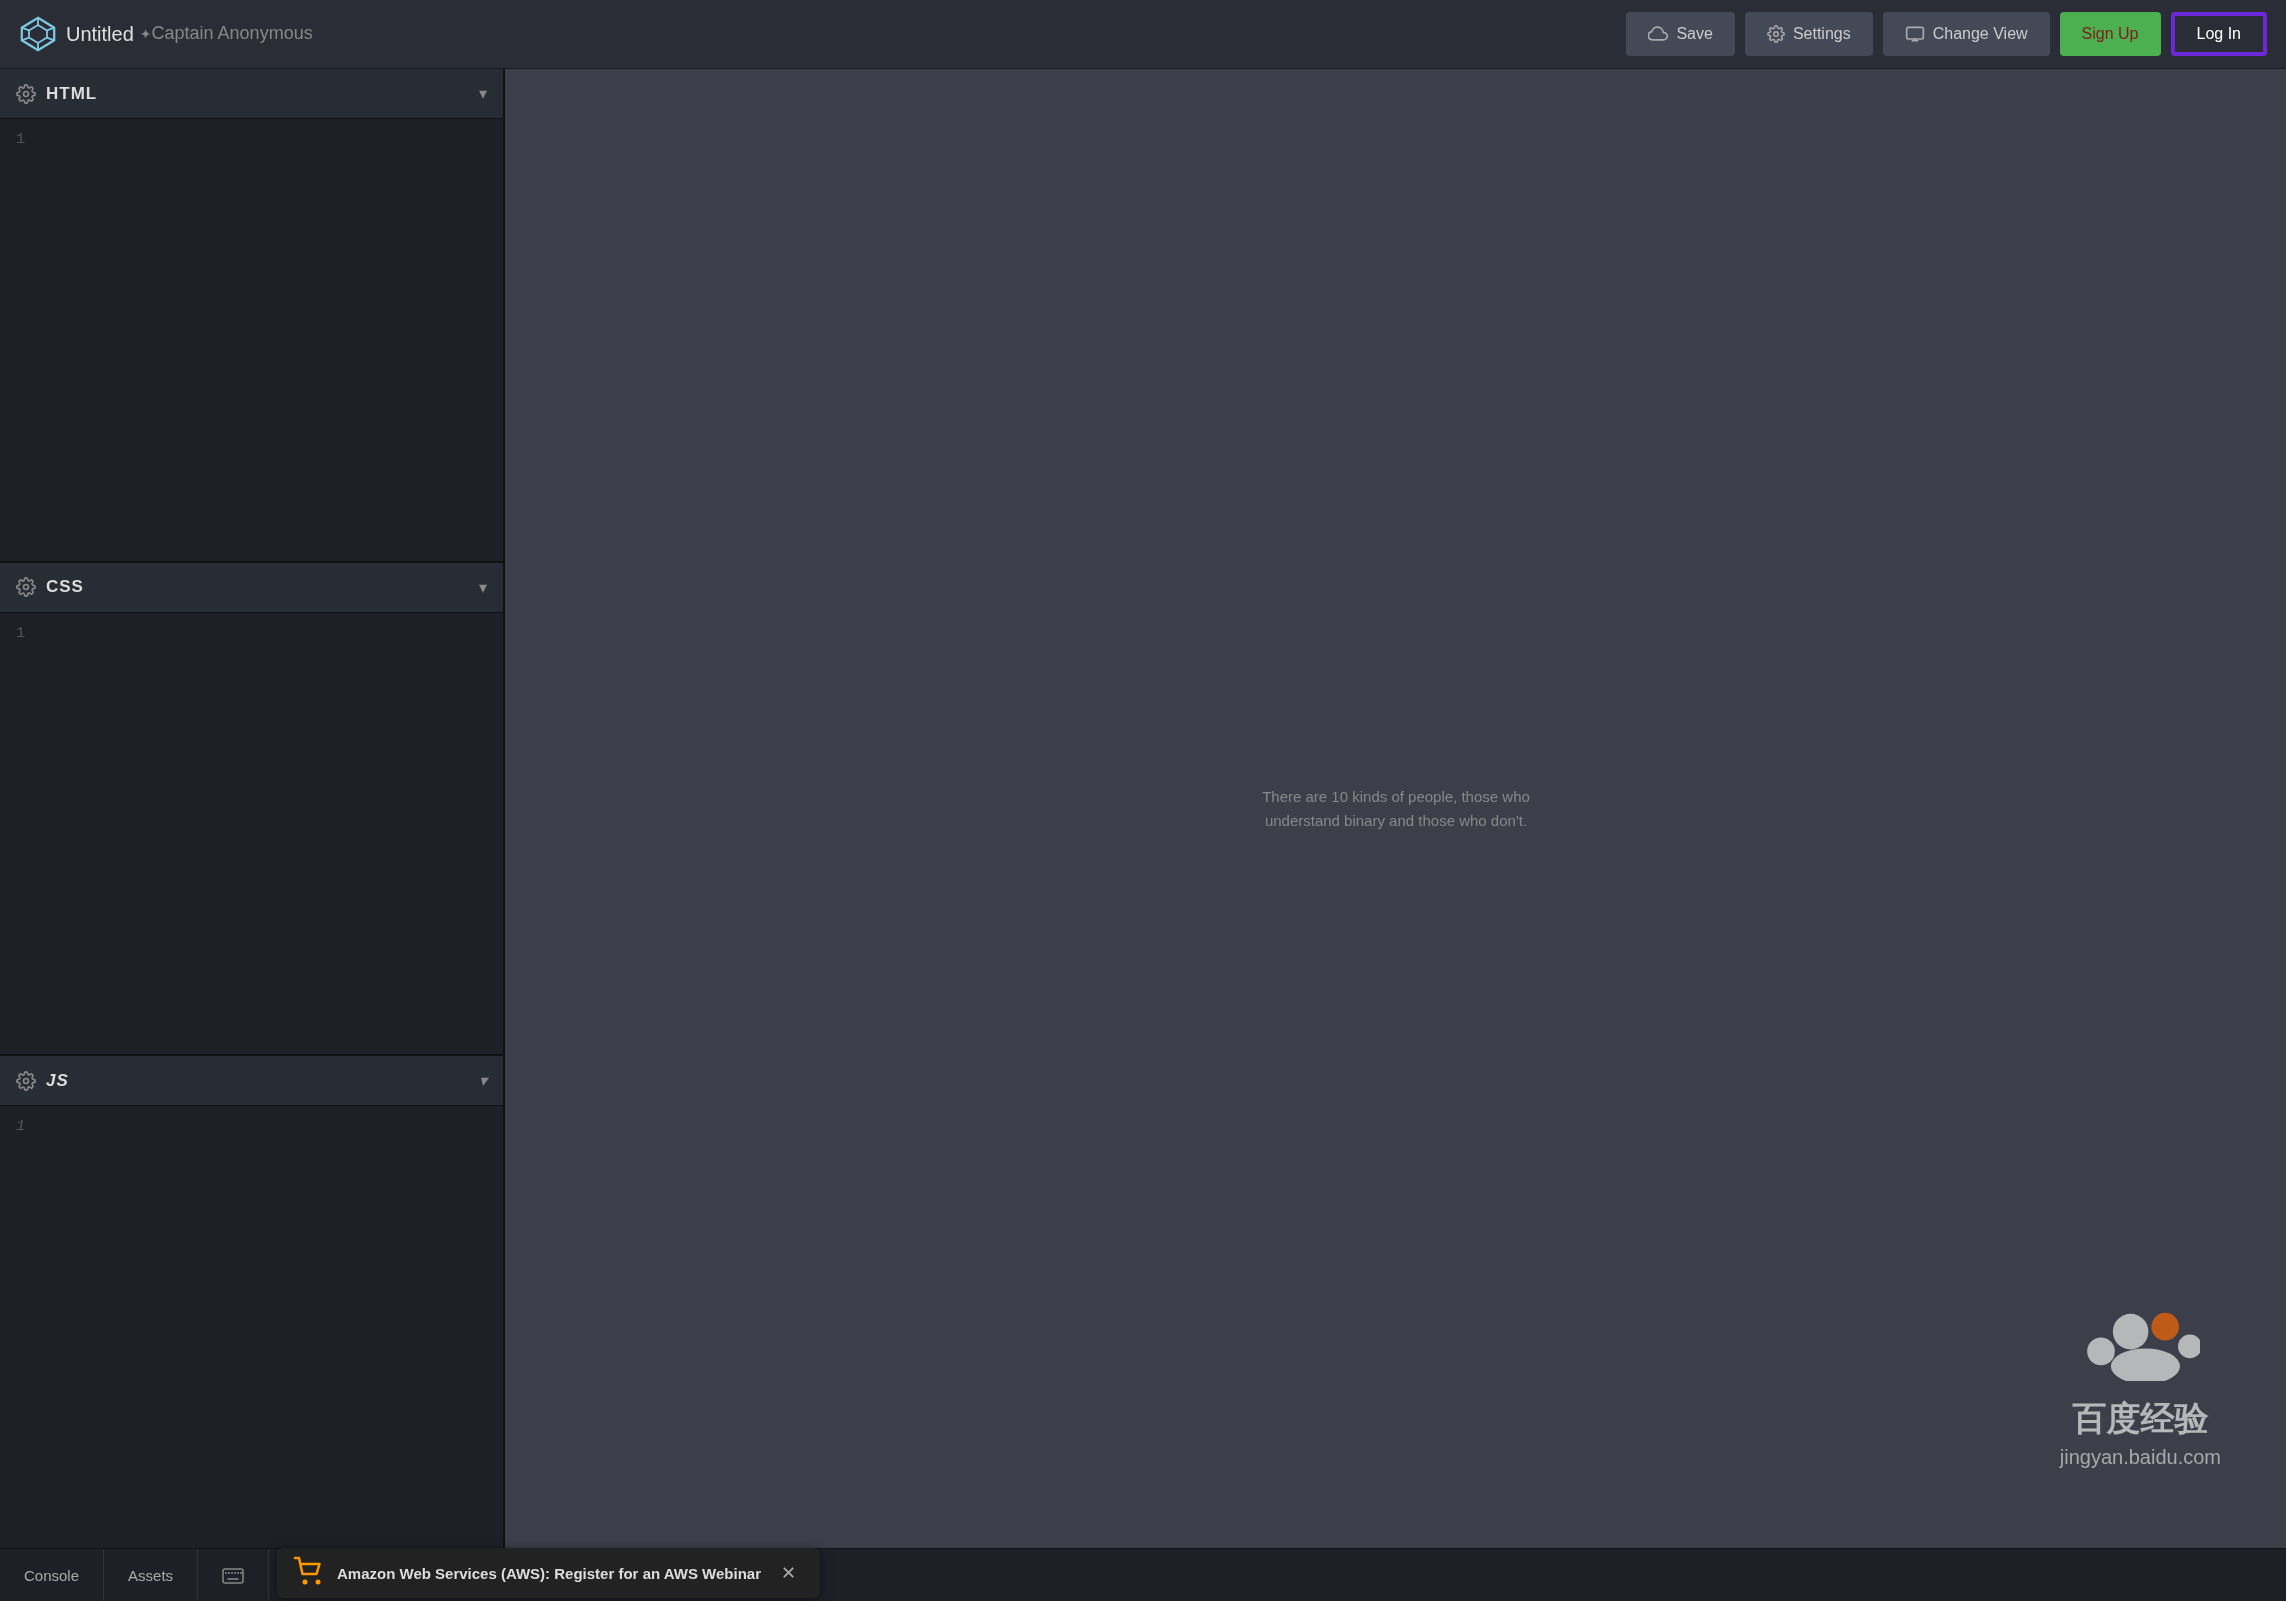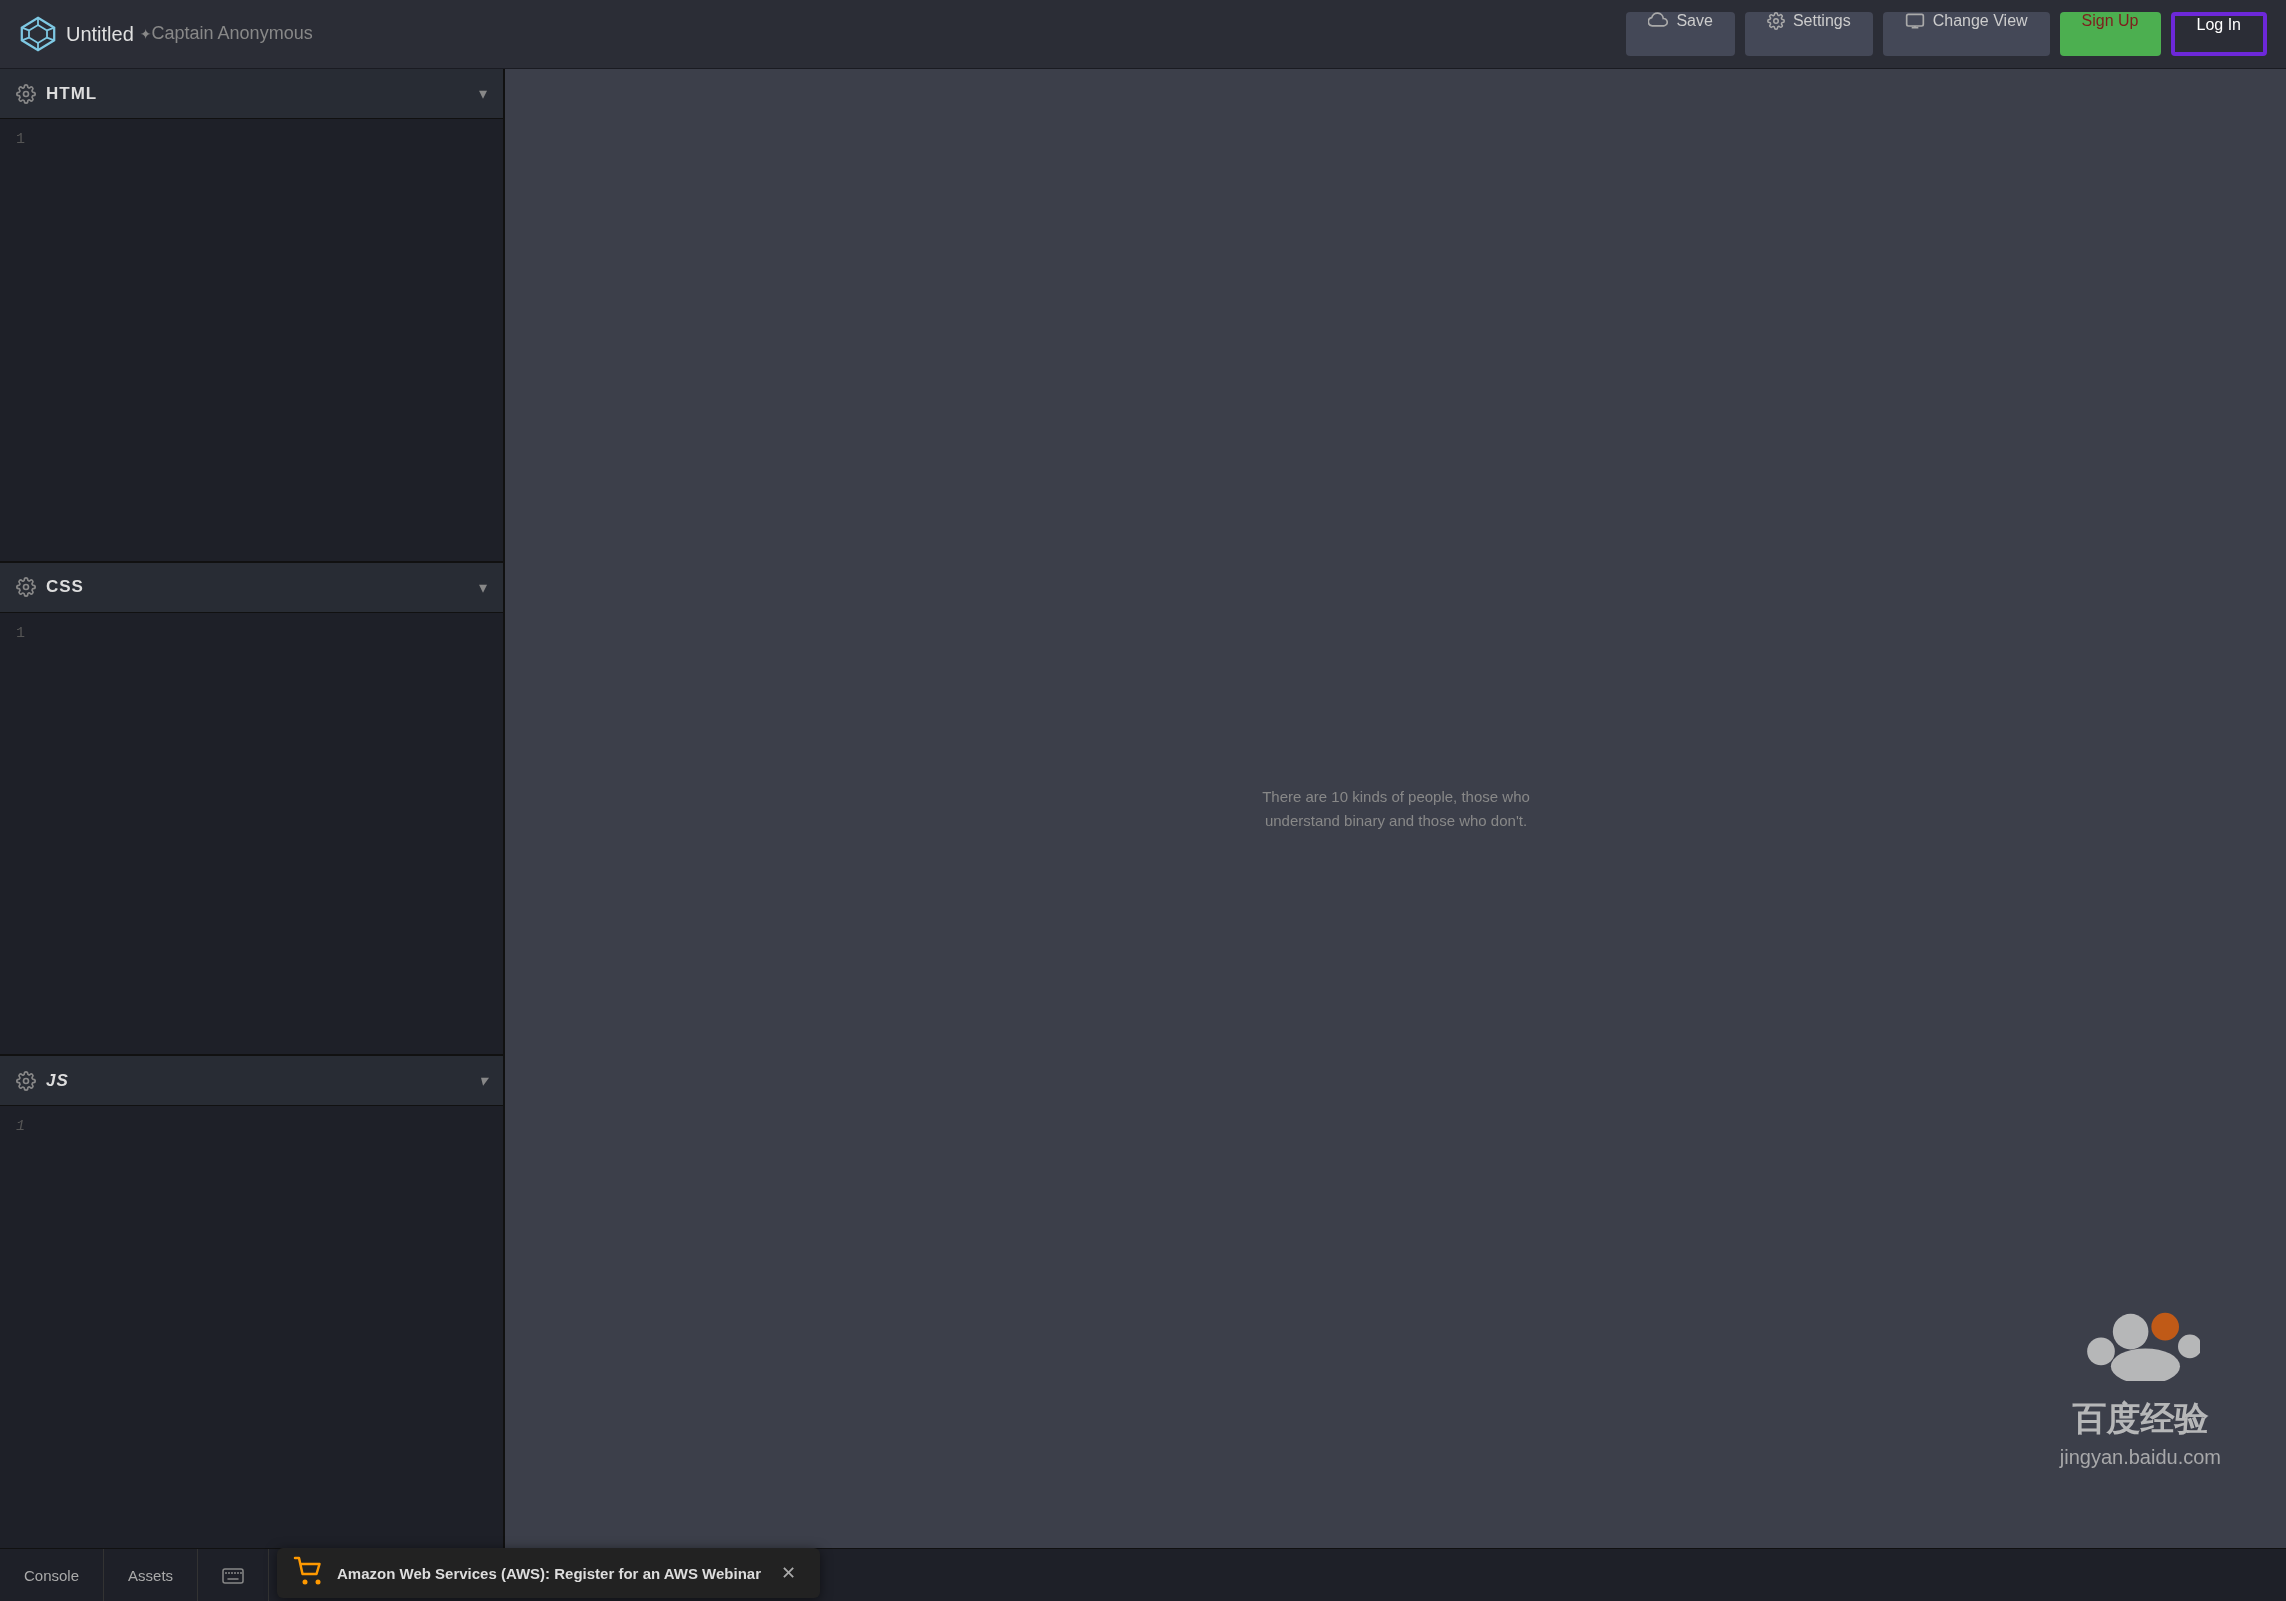--- a/index.html
+++ b/index.html
@@ -65,21 +65,21 @@
     }
 
     .btn {
       height: 44px;
       padding: 0 22px;
       border: none;
       border-radius: 4px;
       font-size: 16px;
       cursor: pointer;
       display: flex;
-      align-items: flex-start;
+      align-items: center;
       gap: 8px;
       font-weight: 500;
     }
     .btn-dark {
       background: #444857;
       color: #ccc;
     }
     .btn-green {
       background: #4caf50;
       color: #7f1d1d;

